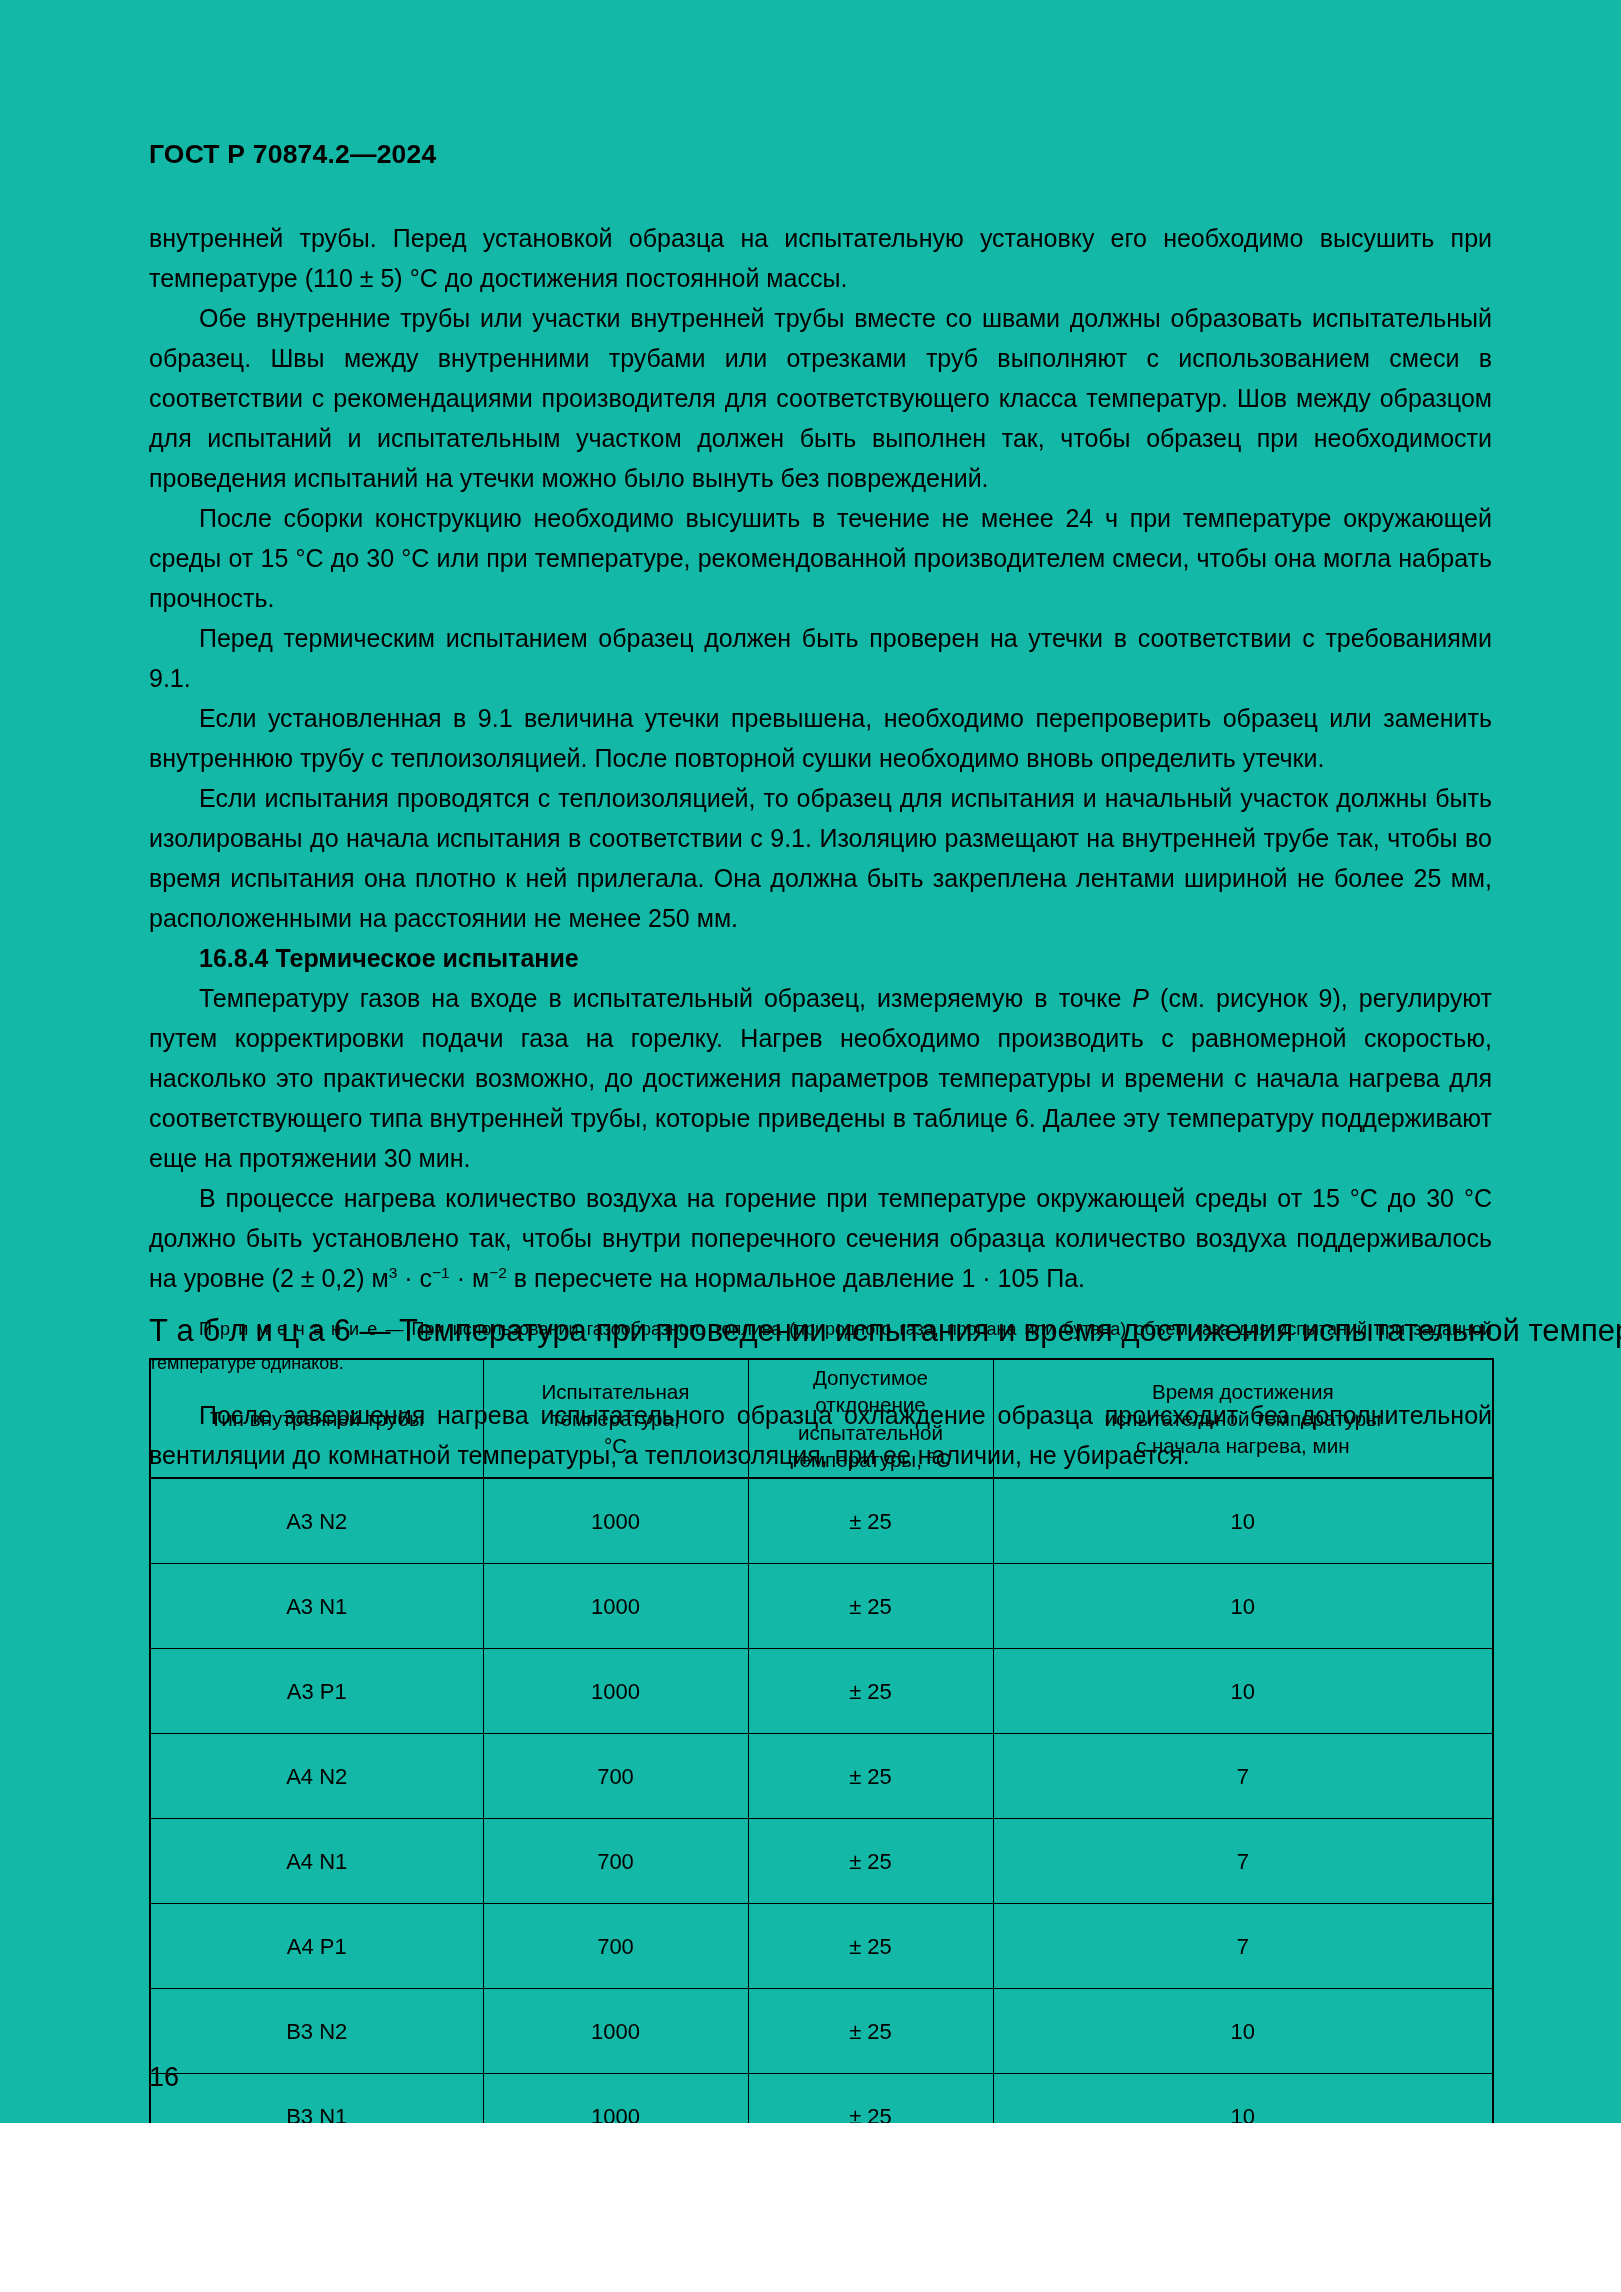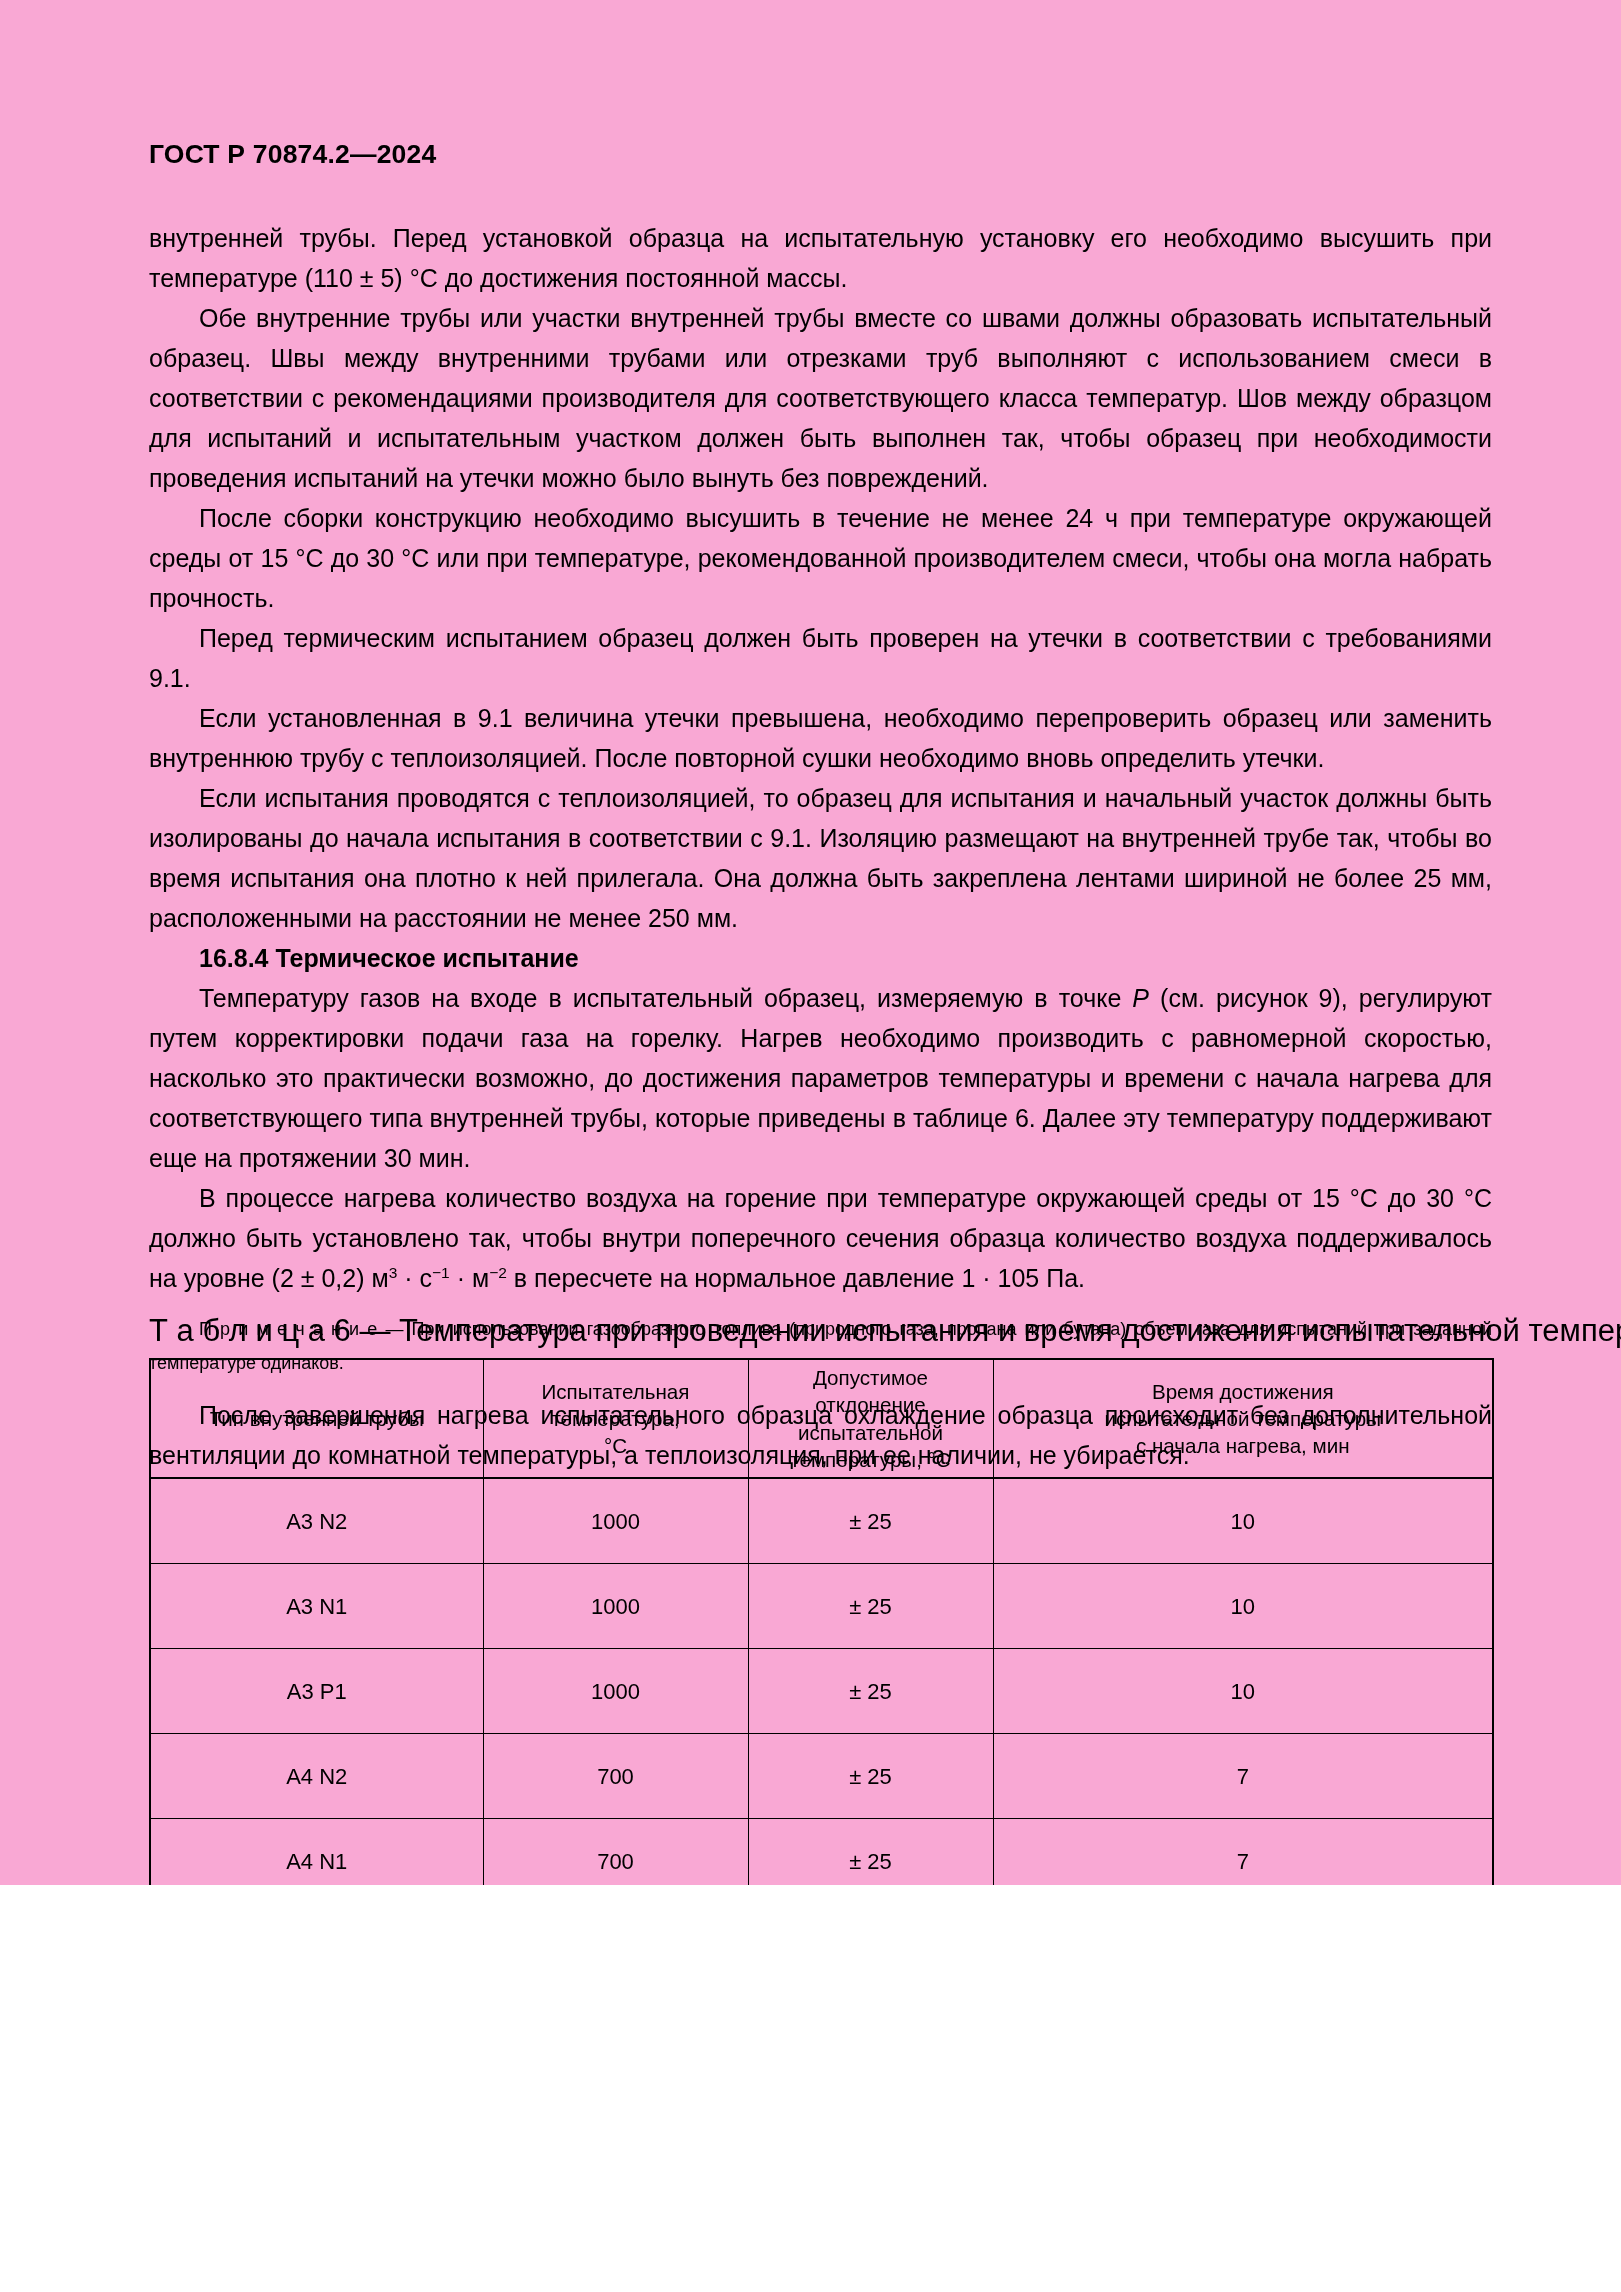--- a/index.html
+++ b/index.html
@@ -7,22 +7,22 @@
     padding: 0;
     background: #ffffff;
   }
   body {
     font-family: "Liberation Sans", sans-serif;
     color: #000000;
   }
   .page {
     position: relative;
     width: 1621px;
-    height: 1885px;
-    background: #f9a8d4;
+    height: 2123px;
+    background: #14b8a6;
     box-sizing: border-box;
     overflow: hidden;
   }
 
   
   .doc-header {
     position: absolute;
     left: 149px;
     top: 139px;
     font-size: 26.5px;

